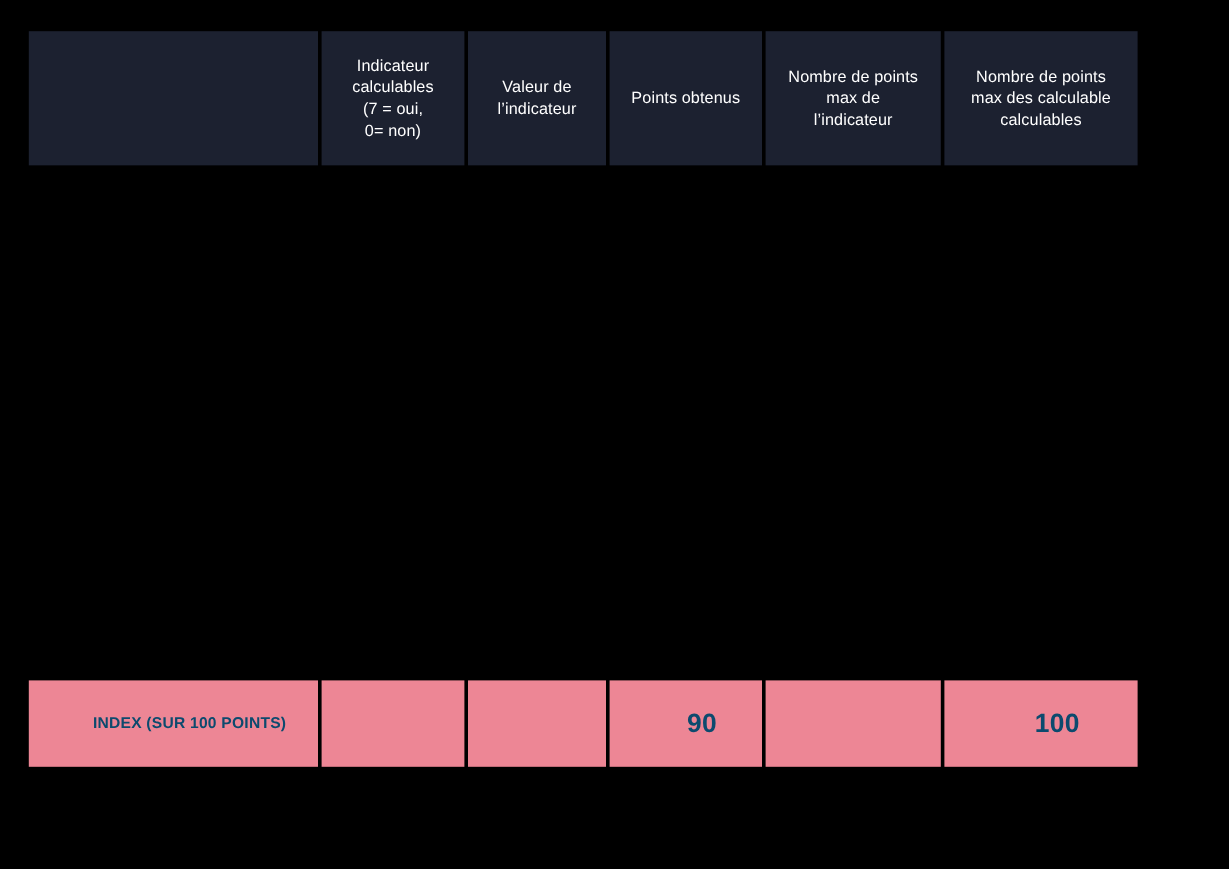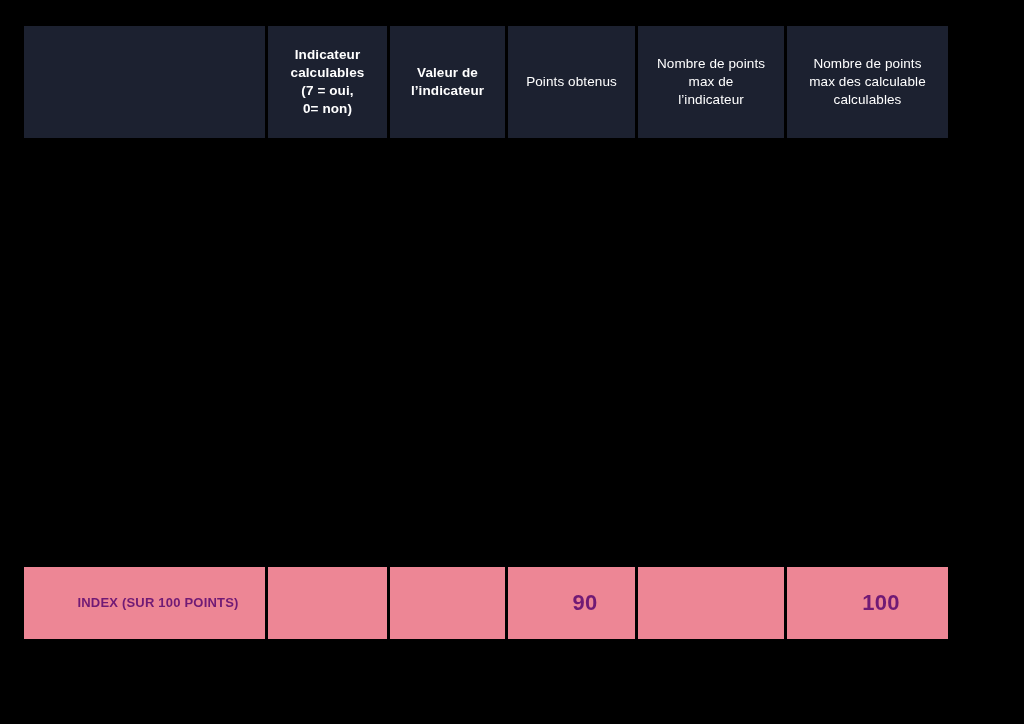--- a/index.html
+++ b/index.html
@@ -62,26 +62,26 @@
   .col-4 { width: 127px; }
   .col-5 { width: 146px; }
   .col-6 { width: 161px; }
 
   .cell-head {
     background: #1c2130;
     color: #ffffff;
     font-size: 13.5px;
     padding: 4px 8px;
   }
-  .cell-head.bold   { font-weight: 700; letter-spacing: .1px; }
+  .cell-head.bold   { font-weight: 400; letter-spacing: .1px; }
   .cell-head.normal { font-weight: 400; letter-spacing: .1px; }
 
   .cell-total {
     background: #ed8695;
-    color: #701a75;
+    color: #0c4a6e;
     padding-left: 27px;
   }
   .cell-total.label {
     font-size: 13px;
     font-weight: 700;
     letter-spacing: .2px;
   }
   .cell-total.value {
     font-size: 22px;
     font-weight: 700;

